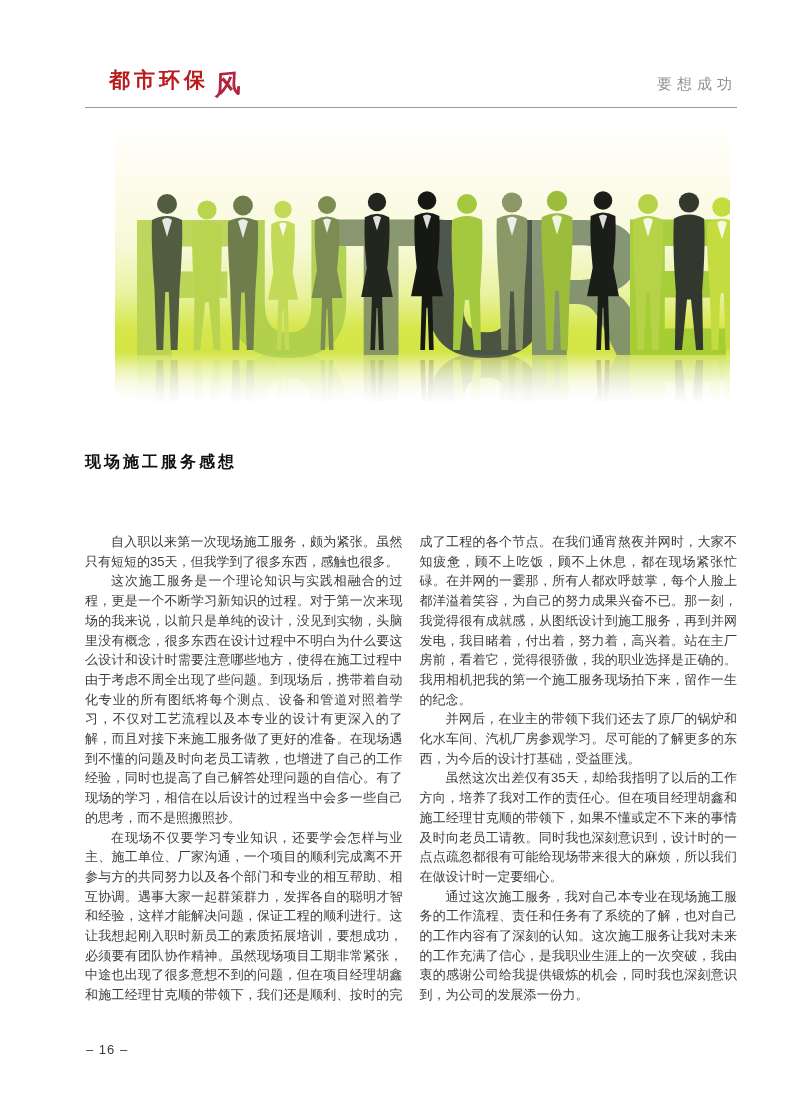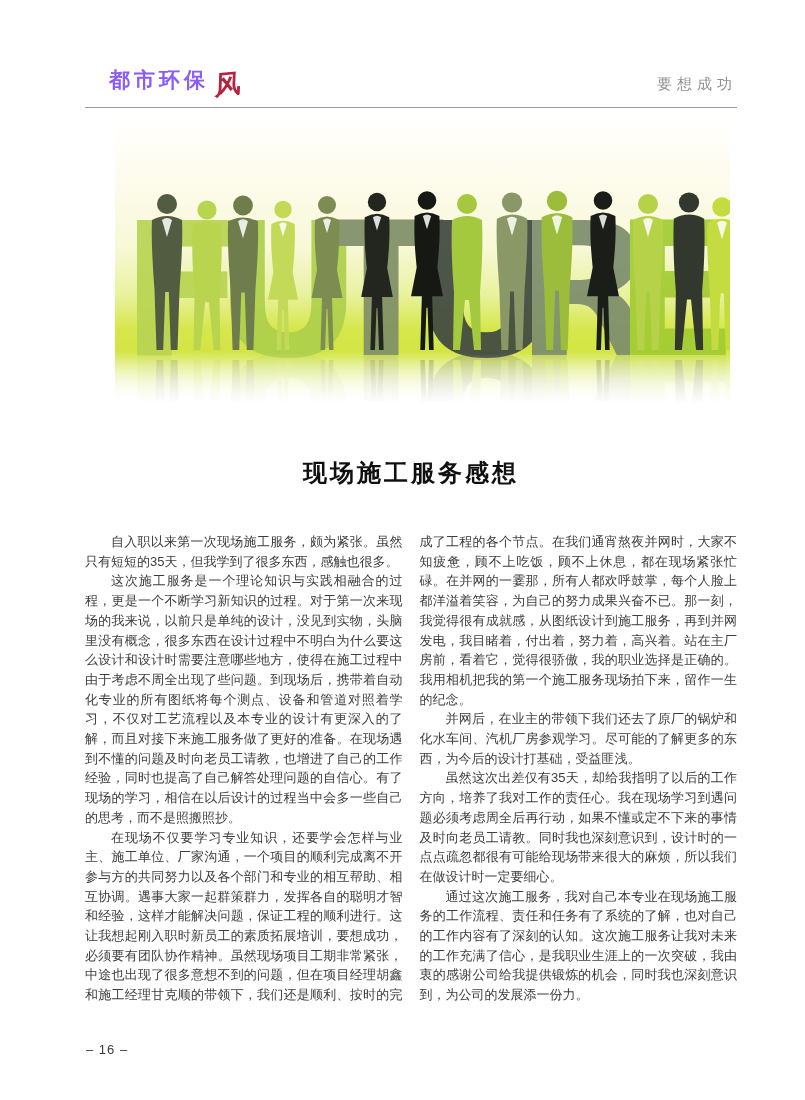--- a/index.html
+++ b/index.html
@@ -8,38 +8,38 @@
     background:#ffffff;overflow:hidden;
     font-family:"Liberation Sans","DejaVu Sans",sans-serif;
   }
   
   .header{
     position:absolute;left:85px;right:68px;top:66px;
     display:flex;justify-content:space-between;align-items:flex-end;
   }
   .logo{display:flex;align-items:flex-end;gap:6px;margin-left:24px;}
   .logo-text{
-    font-size:21px;font-weight:bold;color:#8b5cf6;letter-spacing:4px;
+    font-size:21px;font-weight:bold;color:#b91c1c;letter-spacing:4px;
     font-family:Liberation Serif, serif;
   }
   .logo-mark{
     font-size:26px;line-height:20px;color:#b32440;font-weight:bold;
     font-family:"DejaVu Serif","Liberation Serif",serif;
     transform:rotate(-6deg) skewX(-8deg);display:inline-block;
   }
   .section-label{font-size:15px;color:#8f8f8f;letter-spacing:5px;}
   .header-rule{
     position:absolute;left:85px;right:68px;top:107px;height:1px;background:#9a9a9a;
   }
   
   .banner{position:absolute;left:115px;top:119px;width:615px;height:283px;}
   
   .article-title{
     position:absolute;left:85px;width:652px;top:441px;
-    text-align:center;font-size:24px;font-weight:bold;color:#101010;
+    text-align:left;font-size:16px;font-weight:bold;color:#101010;
     letter-spacing:3px;
   }
   
   .article-body{
     position:absolute;left:85px;width:652px;top:532px;height:478px;
     column-count:2;column-gap:17px;column-fill:auto;
     font-size:13px;line-height:19.7px;color:#3d3d3d;text-align:justify;
   }
   .article-body p{margin:0;text-indent:2em;word-break:break-all;}
   .author{
@@ -135,20 +135,20 @@
     <rect x="0" y="234" width="615" height="49" fill="url(#fadeGrad)"></rect>
   </svg>
 
   <h1 class="article-title">现场施工服务感想</h1>
 
   <div class="article-body">
     <p>自入职以来第一次现场施工服务，颇为紧张。虽然只有短短的35天，但我学到了很多东西，感触也很多。</p>
     <p>这次施工服务是一个理论知识与实践相融合的过程，更是一个不断学习新知识的过程。对于第一次来现场的我来说，以前只是单纯的设计，没见到实物，头脑里没有概念，很多东西在设计过程中不明白为什么要这么设计和设计时需要注意哪些地方，使得在施工过程中由于考虑不周全出现了些问题。到现场后，携带着自动化专业的所有图纸将每个测点、设备和管道对照着学习，不仅对工艺流程以及本专业的设计有更深入的了解，而且对接下来施工服务做了更好的准备。在现场遇到不懂的问题及时向老员工请教，也增进了自己的工作经验，同时也提高了自己解答处理问题的自信心。有了现场的学习，相信在以后设计的过程当中会多一些自己的思考，而不是照搬照抄。</p>
     <p>在现场不仅要学习专业知识，还要学会怎样与业主、施工单位、厂家沟通，一个项目的顺利完成离不开参与方的共同努力以及各个部门和专业的相互帮助、相互协调。遇事大家一起群策群力，发挥各自的聪明才智和经验，这样才能解决问题，保证工程的顺利进行。这让我想起刚入职时新员工的素质拓展培训，要想成功，必须要有团队协作精神。虽然现场项目工期非常紧张，中途也出现了很多意想不到的问题，但在项目经理胡鑫和施工经理甘克顺的带领下，我们还是顺利、按时的完成了工程的各个节点。在我们通宵熬夜并网时，大家不知疲惫，顾不上吃饭，顾不上休息，都在现场紧张忙碌。在并网的一霎那，所有人都欢呼鼓掌，每个人脸上都洋溢着笑容，为自己的努力成果兴奋不已。那一刻，我觉得很有成就感，从图纸设计到施工服务，再到并网发电，我目睹着，付出着，努力着，高兴着。站在主厂房前，看着它，觉得很骄傲，我的职业选择是正确的。我用相机把我的第一个施工服务现场拍下来，留作一生的纪念。</p>
     <p>并网后，在业主的带领下我们还去了原厂的锅炉和化水车间、汽机厂房参观学习。尽可能的了解更多的东西，为今后的设计打基础，受益匪浅。</p>
-    <p>虽然这次出差仅有35天，却给我指明了以后的工作方向，培养了我对工作的责任心。我在现场学习到遇问题必须考虑周全后再行动，如果不懂或定不下来的事情及时向老员工请教。同时我也深刻意识到，设计时的一点点疏忽都很有可能给现场带来很大的麻烦，所以我们在做设计时一定要细心。</p>
+    <p>虽然这次出差仅有35天，却给我指明了以后的工作方向，培养了我对工作的责任心。但在项目经理胡鑫和施工经理甘克顺的带领下，如果不懂或定不下来的事情及时向老员工请教。同时我也深刻意识到，设计时的一点点疏忽都很有可能给现场带来很大的麻烦，所以我们在做设计时一定要细心。</p>
     <p>通过这次施工服务，我对自己本专业在现场施工服务的工作流程、责任和任务有了系统的了解，也对自己的工作内容有了深刻的认知。这次施工服务让我对未来的工作充满了信心，是我职业生涯上的一次突破，我由衷的感谢公司给我提供锻炼的机会，同时我也深刻意识到，为公司的发展添一份力。</p>
     <p class="author">电自室　王晨颖</p>
   </div>
 
   <div class="page-number">– 16 –</div>
 
 </div>
 
 </body></html>

